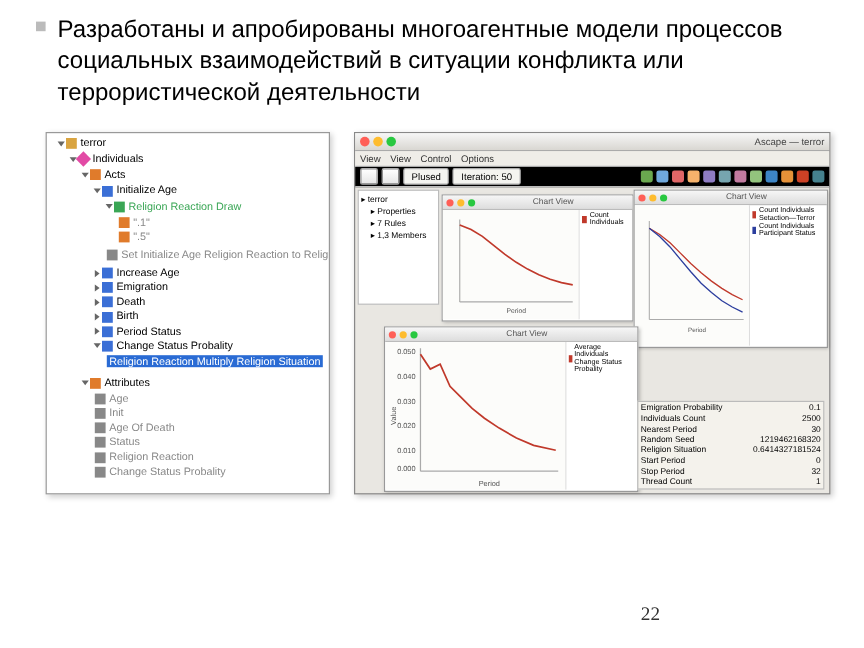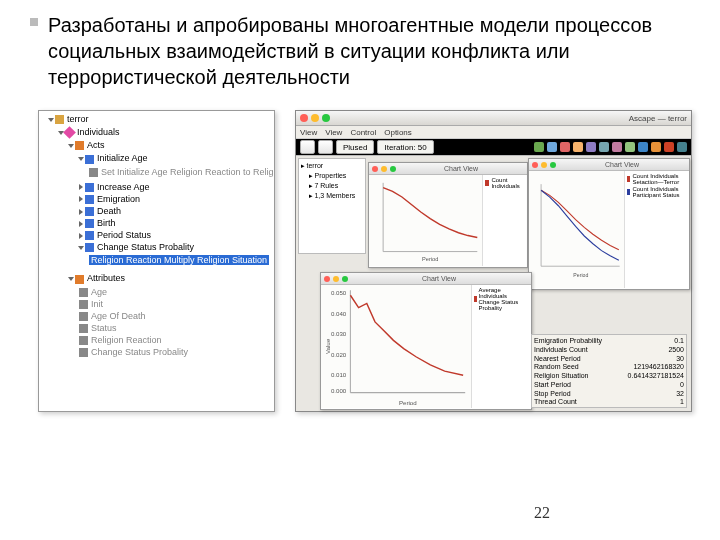--- a/index.html
+++ b/index.html
@@ -154,20 +154,26 @@
     <div class="tree-panel">
       <ul>
         <li><span class="tri trid"></span><span class="ico ico-folder"></span><span>terror</span>
           <ul>
             <li><span class="tri trid"></span><span class="ico ico-diam"></span><span>Individuals</span>
               <ul>
                 <li><span class="tri trid"></span><span class="ico ico-orange"></span><span>Acts</span>
                   <ul>
                     <li><span class="tri trid"></span><span class="ico ico-blue"></span><span>Initialize Age</span>
                       <ul>
+                        <li><span class="tri trid"></span><span class="ico ico-green"></span><span class="gtxt">Religion Reaction Draw</span>
+                          <ul>
+                            <li><span class="ico ico-orange"></span><span class="muted">".1"</span></li>
+                            <li><span class="ico ico-orange"></span><span class="muted">".5"</span></li>
+                          </ul>
+                        </li>
                         <li><span class="ico ico-gray"></span><span class="muted">Set Initialize Age Religion Reaction to Religion React</span></li>
                       </ul>
                     </li>
                     <li><span class="tri"></span><span class="ico ico-blue"></span><span>Increase Age</span></li>
                     <li><span class="tri"></span><span class="ico ico-blue"></span><span>Emigration</span></li>
                     <li><span class="tri"></span><span class="ico ico-blue"></span><span>Death</span></li>
                     <li><span class="tri"></span><span class="ico ico-blue"></span><span>Birth</span></li>
                     <li><span class="tri"></span><span class="ico ico-blue"></span><span>Period Status</span></li>
                     <li><span class="tri trid"></span><span class="ico ico-blue"></span><span>Change Status Probality</span>
                       <ul>

